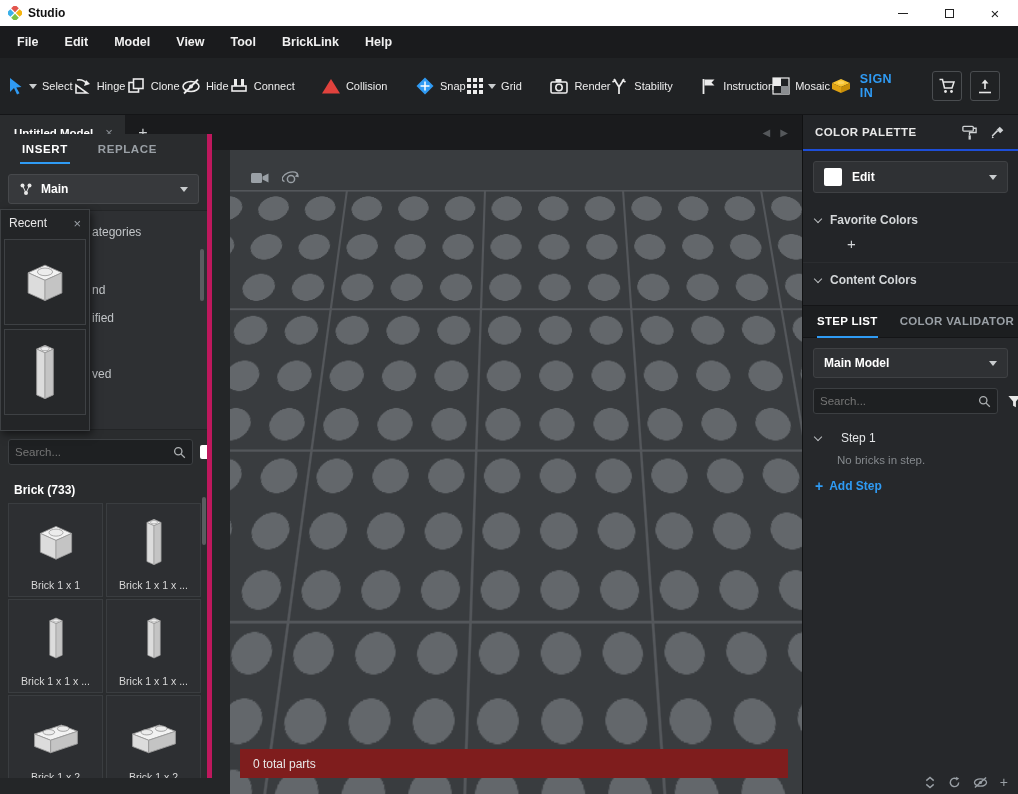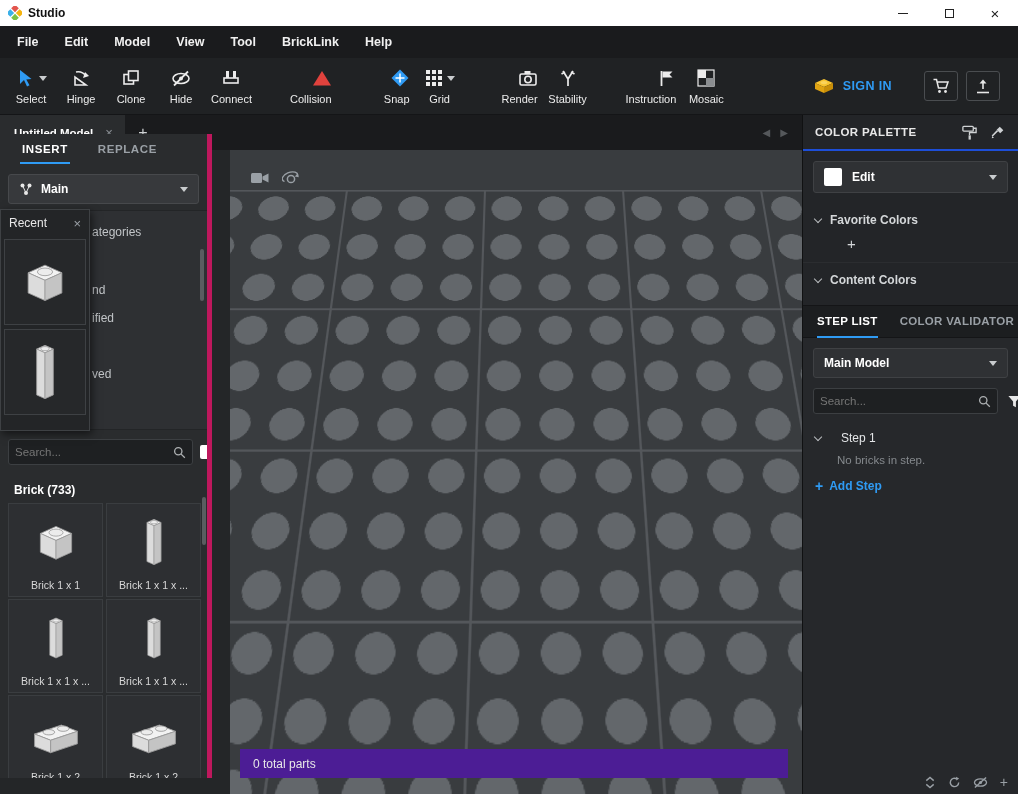--- a/index.html
+++ b/index.html
@@ -14,22 +14,22 @@
   .min-glyph { display:block; width:10px; height:1px; background:#222; }
   .max-glyph { display:block; width:9px; height:9px; border:1px solid #222; }
   .close-glyph { font-size:15px; line-height:1; color:#222; }
 
   
   .menubar { position:absolute; top:26px; left:0; right:0; height:32px; background:#1a1b1d; display:flex; align-items:center; padding:0 4px; }
   .menu-item { padding:12px 13px; font-size:12.5px; font-weight:600; color:#f0f0f0; line-height:32px; }
 
   
   .toolbar { position:absolute; top:58px; left:0; right:0; height:57px; background:#202224; border-bottom:1px solid #141517; display:flex; align-items:stretch; padding:0 6px; }
-  .tool { display:flex; flex-direction:column; align-items:center; justify-content:center; gap:5px; min-width:50px; padding:0 5px; }
-  .tool.group-start { margin-left:28px;align-items:flex-end; }
+  .tool { display:flex; align-items:center; justify-content:center; gap:5px; min-width:50px; padding:0 5px; }
+  .tool.group-start { margin-left:28px; }
   .tool-iconrow { height:20px; display:flex; align-items:center; }
   .tool-label { font-size:11px; color:#ececec; white-space:nowrap; }
   .caret { width:0; height:0; border:4px solid transparent; border-top:5px solid #c9ccce; margin-left:4px; margin-top:5px; }
   .signin-cluster { margin-left:auto; display:flex; align-items:center; padding-right:12px; }
   .signin-label { color:#2f9bf4; font-size:12.5px; font-weight:700; letter-spacing:.4px; margin-left:8px; }
   .icon-btn { width:34px; height:30px; border:1px solid #4a4d50; border-radius:3px; display:flex; align-items:center; justify-content:center; }
   .icon-btn + .icon-btn { margin-left:8px; }
   .signin-gap { width:32px; }
 
   
@@ -78,21 +78,21 @@
   
   .viewport { position:absolute; top:150px; left:230px; width:572px; height:644px; background:#393c3f; overflow:hidden; }
   .plate { position:absolute; left:-160px; top:40px; width:920px; height:1500px;
     transform:perspective(1050px) rotateX(38deg); transform-origin:50% 0;
     background-image:
       radial-gradient(circle 15px at 23px 23px, #63676b 97%, transparent 100%),
       linear-gradient(to right, #54575b 2.5px, transparent 2.5px),
       linear-gradient(to bottom, #54575b 2.5px, transparent 2.5px);
     background-size:46px 46px, 138px 138px, 138px 138px; }
   .vp-icons { position:absolute; top:20px; left:20px; display:flex; gap:12px; z-index:3; }
-  .vp-status { position:absolute; left:10px; right:14px; bottom:16px; height:29px; background:#4c1d95; display:flex; align-items:center; padding:0 13px; font-size:12px; color:#e8e8e8; z-index:3; }
+  .vp-status { position:absolute; left:10px; right:14px; bottom:16px; height:29px; background:#7f1d1d; display:flex; align-items:center; padding:0 13px; font-size:12px; color:#e8e8e8; z-index:3; }
 
   
   .right-panel { position:absolute; top:115px; left:802px; width:216px; height:679px; background:#232528; border-left:1px solid #101112; }
   .cp-header { height:36px; display:flex; align-items:center; gap:12px; padding:0 12px; border-bottom:2px solid #1d4ed8; }
   .cp-title { font-size:11.5px; font-weight:700; letter-spacing:.4px; color:#e8e8e8; margin-right:auto; }
   .color-dd { margin:10px; height:32px; background:#2f3134; border:1px solid #3f4144; border-radius:3px; display:flex; align-items:center; gap:10px; padding:0 10px; }
   .swatch { width:18px; height:18px; background:#fff; border-radius:2px; }
   .color-dd-label { font-size:12px; font-weight:600; color:#fff; margin-right:auto; }
   .section-row { display:flex; align-items:center; gap:9px; padding:10px 12px 8px; }
   .section-label { font-size:12px; font-weight:600; color:#d4d7d9; }

